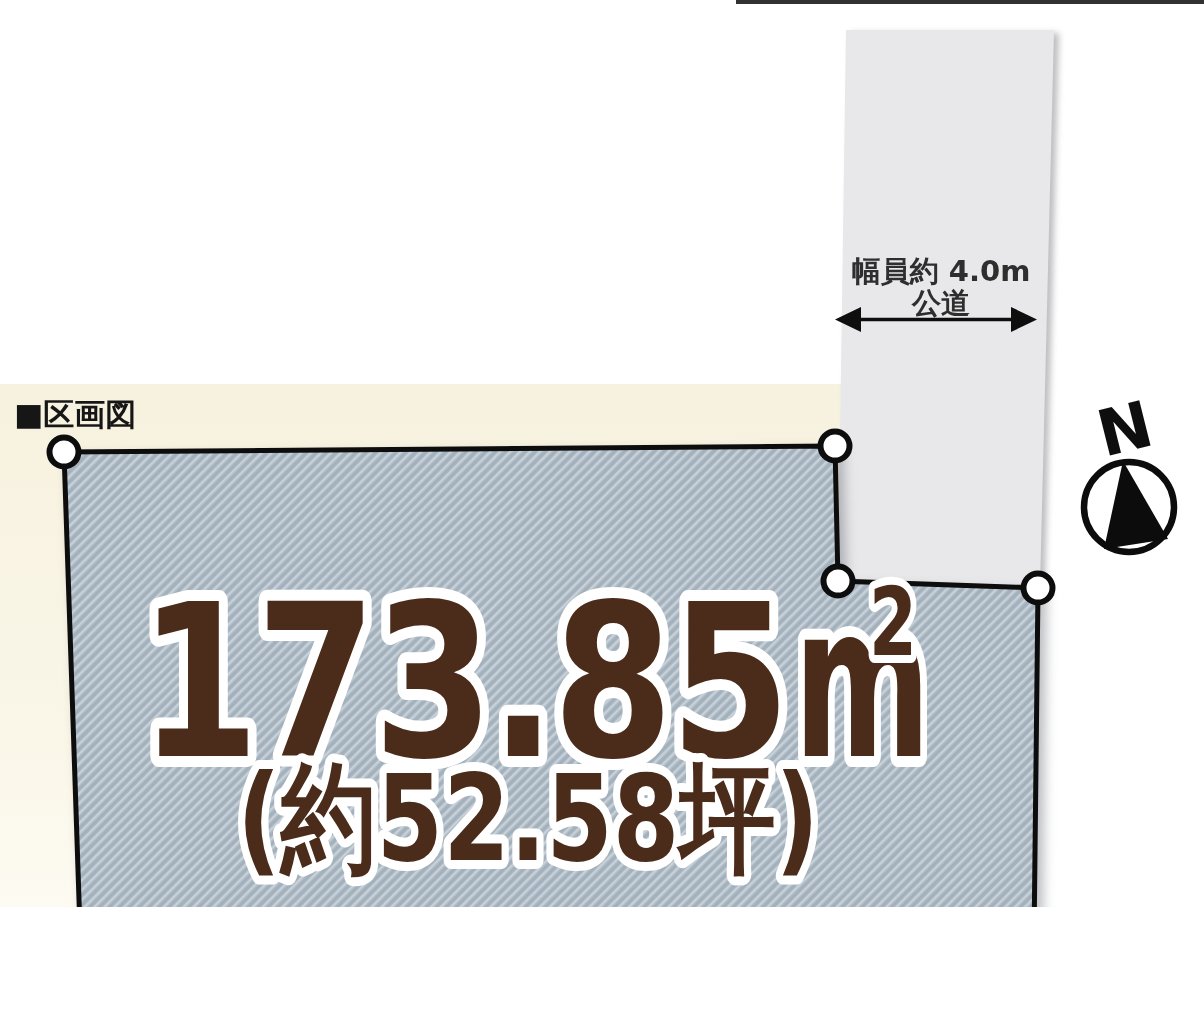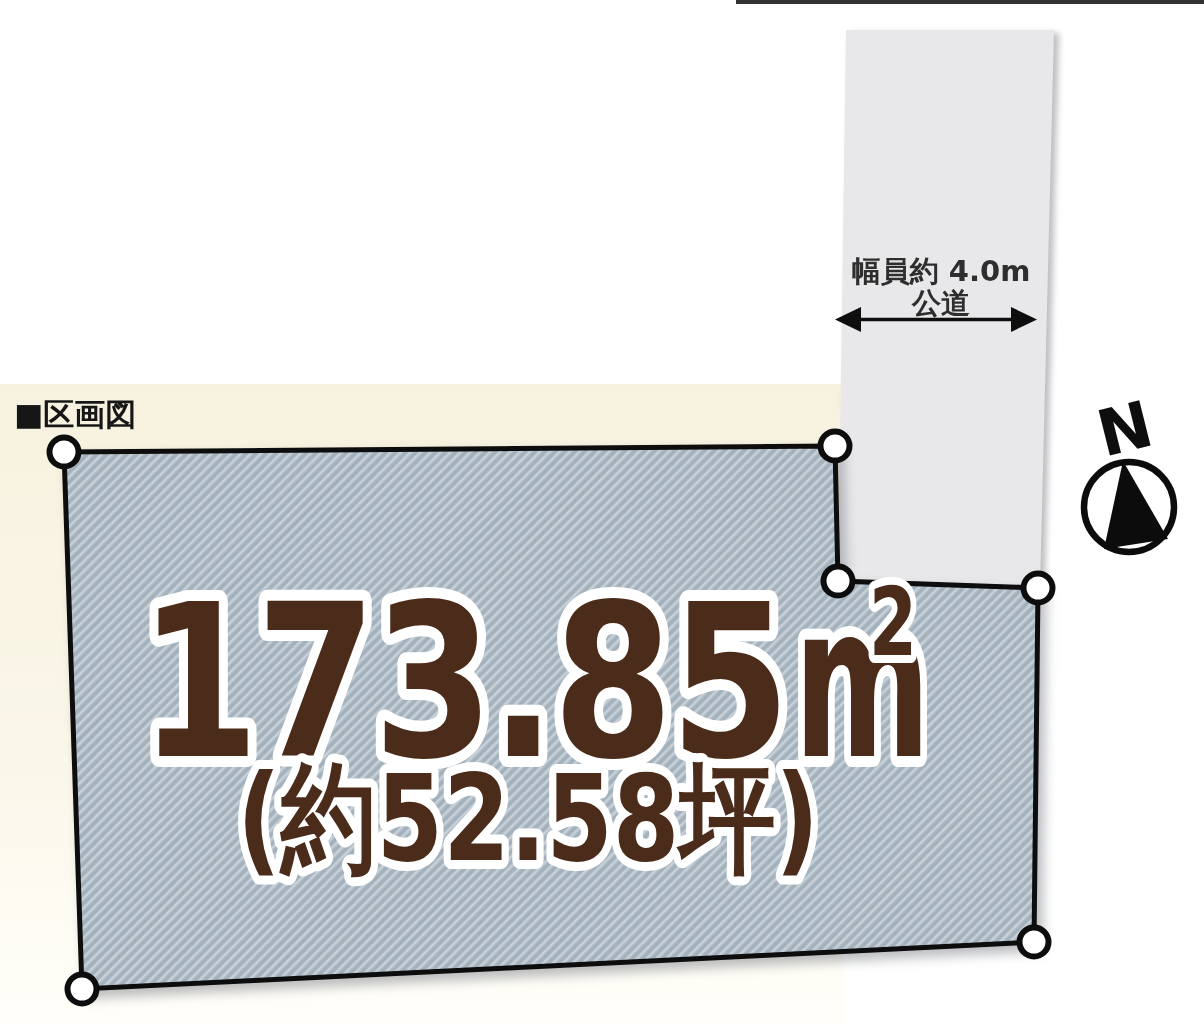--- a/index.html
+++ b/index.html
@@ -3,21 +3,21 @@
 <meta charset="utf-8">
 <style>
   html, body {
     margin: 0;
     padding: 0;
     width: 1204px;
     height: 1024px;
     background: #ffffff;
     font-family: "DejaVu Sans", "Liberation Sans", sans-serif;
   }
-  .stage { position: relative; width: 1204px; height: 1024px; overflow: hidden; }
+  .stage { position: relative; width: 1204px; height: 907px; overflow: hidden; }
   svg { display: block; }
   text { font-family: "DejaVu Sans", "Liberation Sans", sans-serif; }
 
   .section-title { font-size: 31px; font-weight: bold; fill: #161616; }
   .road-label    { font-size: 29px; font-weight: bold; fill: #2e2e2e; text-anchor: middle; }
   .north-letter  { font-size: 64px; font-weight: bold; fill: #0e0e0e; }
 
   .outlined {
     font-weight: bold;
     paint-order: stroke fill;

